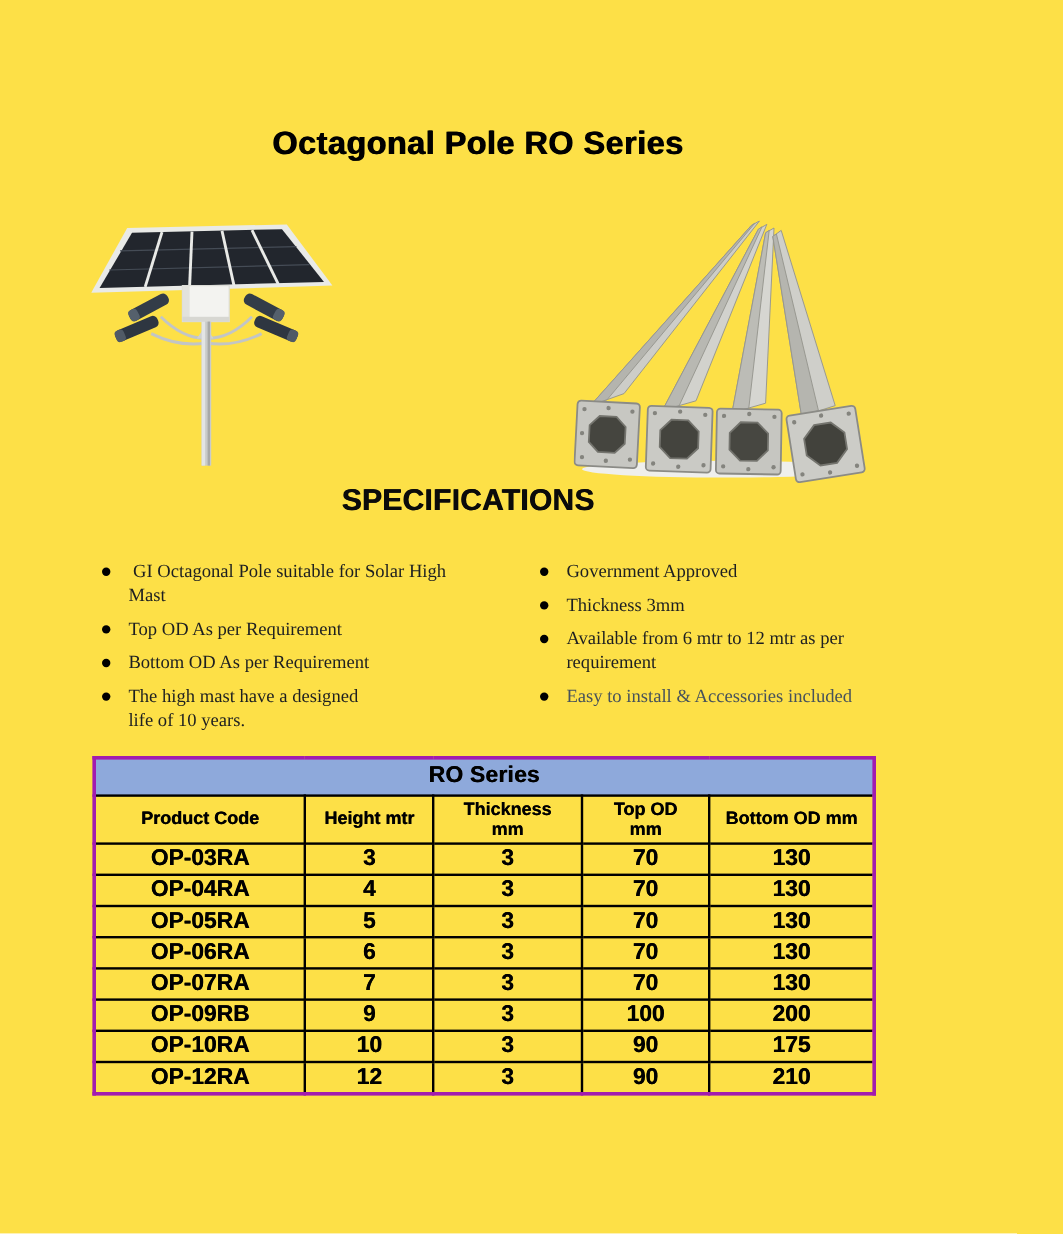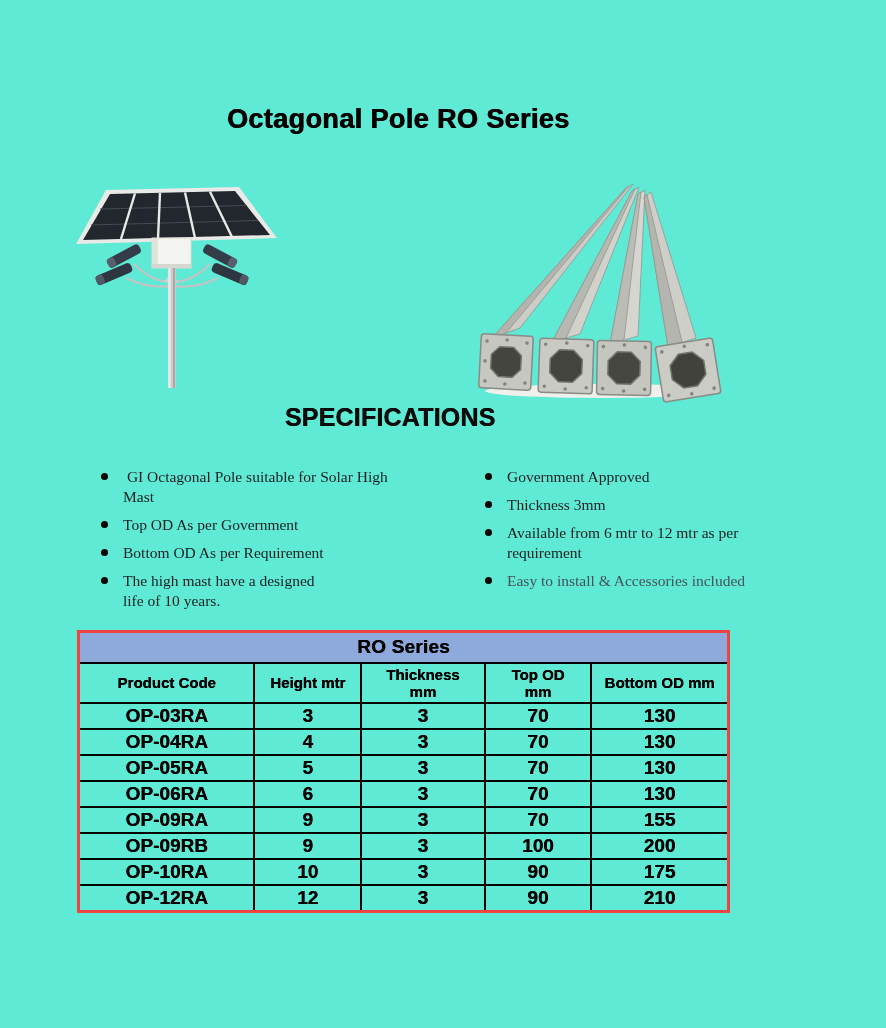--- a/index.html
+++ b/index.html
@@ -1,18 +1,18 @@
 <!DOCTYPE html>
 <html><head>
 <meta charset="utf-8">
 <style>
   * { margin:0; padding:0; box-sizing:border-box; }
   html,body { background:#ffffff; }
   .page {
-    position:relative; width:886px; height:1028px; background:#5eead4;
+    position:relative; width:886px; height:1028px; background:#fde047;
     font-family:"Liberation Sans", sans-serif; overflow:hidden;
   }
   
   .doc-title {
     position:absolute; top:104px; left:0; width:796px; text-align:center;
     font-size:27px; font-weight:900; color:#000;
     letter-spacing:0.4px; text-shadow:0.8px 0 0 currentColor;
   }
   .section-heading {
     position:absolute; top:403px; left:0; width:780px; text-align:center;
@@ -23,35 +23,35 @@
   .figure { position:absolute; }
   .figure-left  { left:76px;  top:186px; width:202px; height:204px; }
   .figure-right { left:478px; top:184px; width:300px; height:220px; }
   .figure svg { width:100%; height:100%; display:block; }
   
   .spec-list {
     position:absolute; top:467px; list-style:none;
     font-family:"Liberation Serif", serif; font-size:15.5px; line-height:20px;
     color:#1d1f21;
   }
-  .spec-list-left  { left:100px;  width:336px; }
-  .spec-list-right { left:484px; width:324px; }
+  .spec-list-left  { left:84px;  width:336px; }
+  .spec-list-right { left:449px; width:324px; }
   .spec-list li {
     position:relative; padding-left:23px; margin-bottom:8px;
     white-space:pre-line;
   }
   .spec-list li .dot {
     position:absolute; left:1px; top:6px; width:7px; height:7px;
     border-radius:50%; background:#000;
   }
   .spec-list li.muted .li-text { color:#47525b;margin-top:44px; }
   
   .ro-table {
     position:absolute; left:77px; top:630px; width:653px;
-    border-collapse:collapse; border:3px solid #ef4444;
+    border-collapse:collapse; border:3px solid #a21caf;
     font-family:"Liberation Sans", sans-serif; color:#000;
   }
   .ro-table th, .ro-table td {
     border:2px solid #000; text-align:center; vertical-align:middle;
     font-weight:bold;
   }
   .ro-table .table-title {
     font-size:19px; height:31px; letter-spacing:0.2px;
     text-shadow:0.4px 0 0 currentColor;
   }
@@ -178,21 +178,21 @@
         </g>
       </g>
     </svg>
   </div>
 
   <h2 class="section-heading">SPECIFICATIONS</h2>
 
   <ul class="spec-list spec-list-left" id="spec-left">
       <li><span class="dot"></span><span class="li-text">&nbsp;GI Octagonal Pole suitable for Solar High
 Mast</span></li>
-      <li><span class="dot"></span><span class="li-text">Top OD As per Government</span></li>
+      <li><span class="dot"></span><span class="li-text">Top OD As per Requirement</span></li>
       <li><span class="dot"></span><span class="li-text">Bottom OD As per Requirement</span></li>
       <li><span class="dot"></span><span class="li-text">The high mast have a designed
 life of 10 years.</span></li>
     </ul>
   <ul class="spec-list spec-list-right" id="spec-right">
       <li><span class="dot"></span><span class="li-text">Government Approved</span></li>
       <li><span class="dot"></span><span class="li-text">Thickness 3mm</span></li>
       <li><span class="dot"></span><span class="li-text">Available from 6 mtr to 12 mtr as per
 requirement</span></li>
       <li class="muted"><span class="dot"></span><span class="li-text">Easy to install &amp; Accessories included</span></li>
@@ -241,25 +241,25 @@
           <td>130</td>
         </tr>
         <tr>
           <td>OP-06RA</td>
           <td>6</td>
           <td>3</td>
           <td>70</td>
           <td>130</td>
         </tr>
         <tr>
-          <td>OP-09RA</td>
-          <td>9</td>
-          <td>3</td>
-          <td>70</td>
-          <td>155</td>
+          <td>OP-07RA</td>
+          <td>7</td>
+          <td>3</td>
+          <td>70</td>
+          <td>130</td>
         </tr>
         <tr>
           <td>OP-09RB</td>
           <td>9</td>
           <td>3</td>
           <td>100</td>
           <td>200</td>
         </tr>
         <tr>
           <td>OP-10RA</td>

